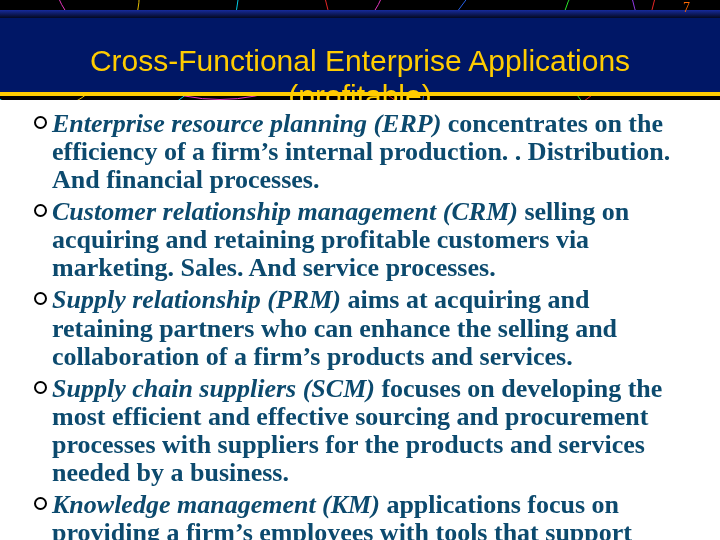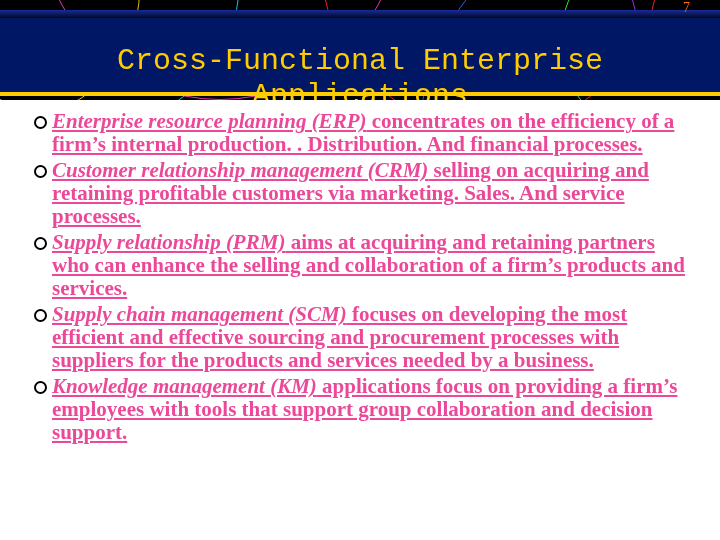--- a/index.html
+++ b/index.html
@@ -37,37 +37,36 @@
   .page-num {
     position:absolute; top:0; right:30px;
     color:#ff6a00; font-size:14px; font-family:"Times New Roman",serif;
   }
   .title {
     position:absolute; left:0; right:0; top:25px;
     text-align:center;
     color:#ffcc00;
     font-size:30px;
     line-height:1.15;
-    font-family:Liberation Mono, monospace;
+    font-family:Liberation Sans, sans-serif;
   }
   .title span { display:block; }
   .body-area {
     position:absolute; left:0; right:0; top:100px; bottom:0;
     background:#fff;
     padding:10px 28px 10px 34px;
   }
   ul.points { list-style:none; }
   ul.points li {
     position:relative;
-    font-size:21px;
+    font-size:26px;
     line-height:1.08;
-    color:#ec4899;
+    color:#0c4a6e;
     margin-bottom:4px;
     padding-left:18px;
-    text-decoration:underline;
   }
   ul.points li::before {
     content:"";
     position:absolute; left:0; top:6px;
     width:9px; height:9px;
     border:2px solid #000; border-radius:50%;
     background:#fff;
   }
   .b { font-weight:bold; }
   .bi { font-weight:bold; font-style:italic; }
@@ -108,21 +107,21 @@
       <li>
         <span class="bi">Enterprise resource planning (ERP)</span><span class="b"> concentrates on the efficiency of a firm’s internal production. . Distribution. And financial processes.</span>
       </li>
       <li>
         <span class="bi">Customer relationship management (CRM)</span><span class="b"> selling on acquiring and retaining profitable customers via marketing. Sales. And service processes.</span>
       </li>
       <li>
         <span class="bi">Supply relationship (PRM)</span><span class="b"> aims at acquiring and retaining partners who can enhance the selling and collaboration of a firm’s products and services.</span>
       </li>
       <li>
-        <span class="bi">Supply chain management (SCM)</span><span class="b"> focuses on developing the most efficient and effective sourcing and procurement processes with suppliers for the products and services needed by a business.</span>
+        <span class="bi">Supply chain suppliers (SCM)</span><span class="b"> focuses on developing the most efficient and effective sourcing and procurement processes with suppliers for the products and services needed by a business.</span>
       </li>
       <li>
         <span class="bi">Knowledge management (KM)</span><span class="b"> applications focus on providing a firm’s employees with tools that support group collaboration and decision support.</span>
       </li>
     </ul>
   </div>
 
 </div>
 
 </body></html>

